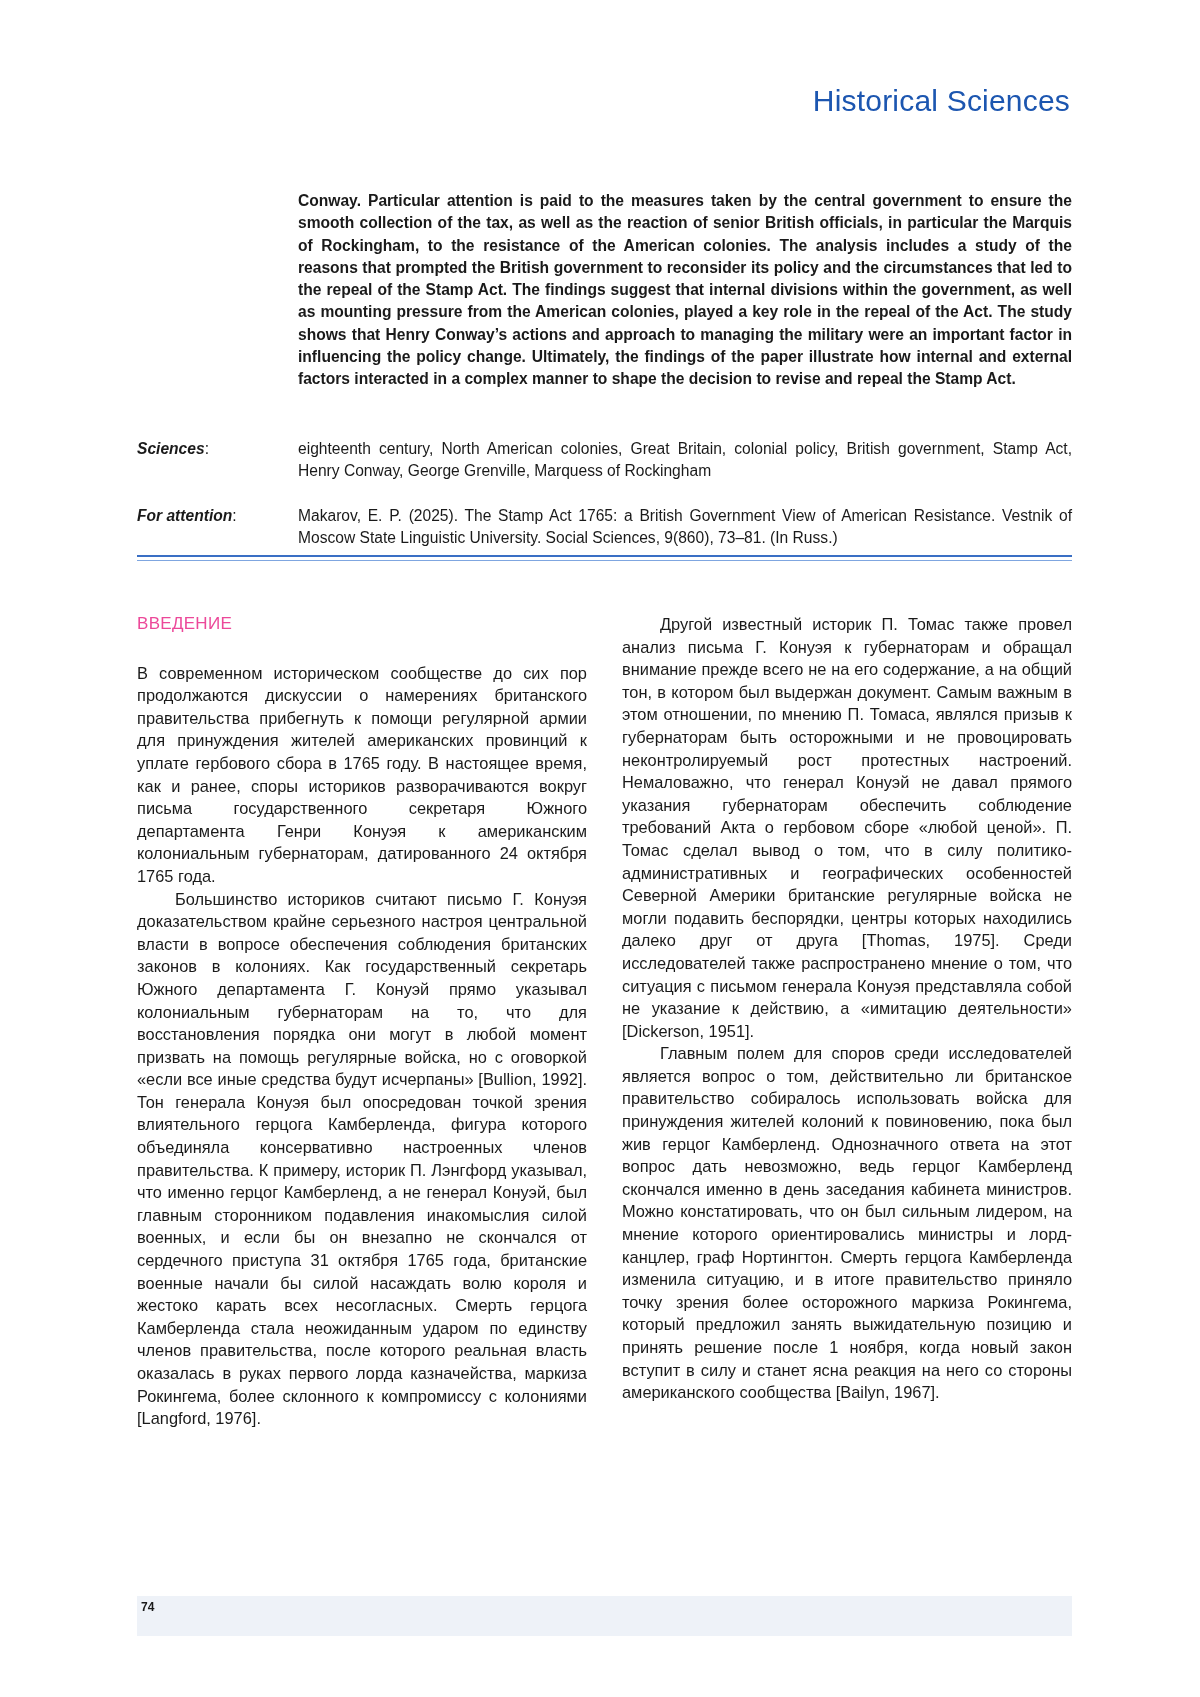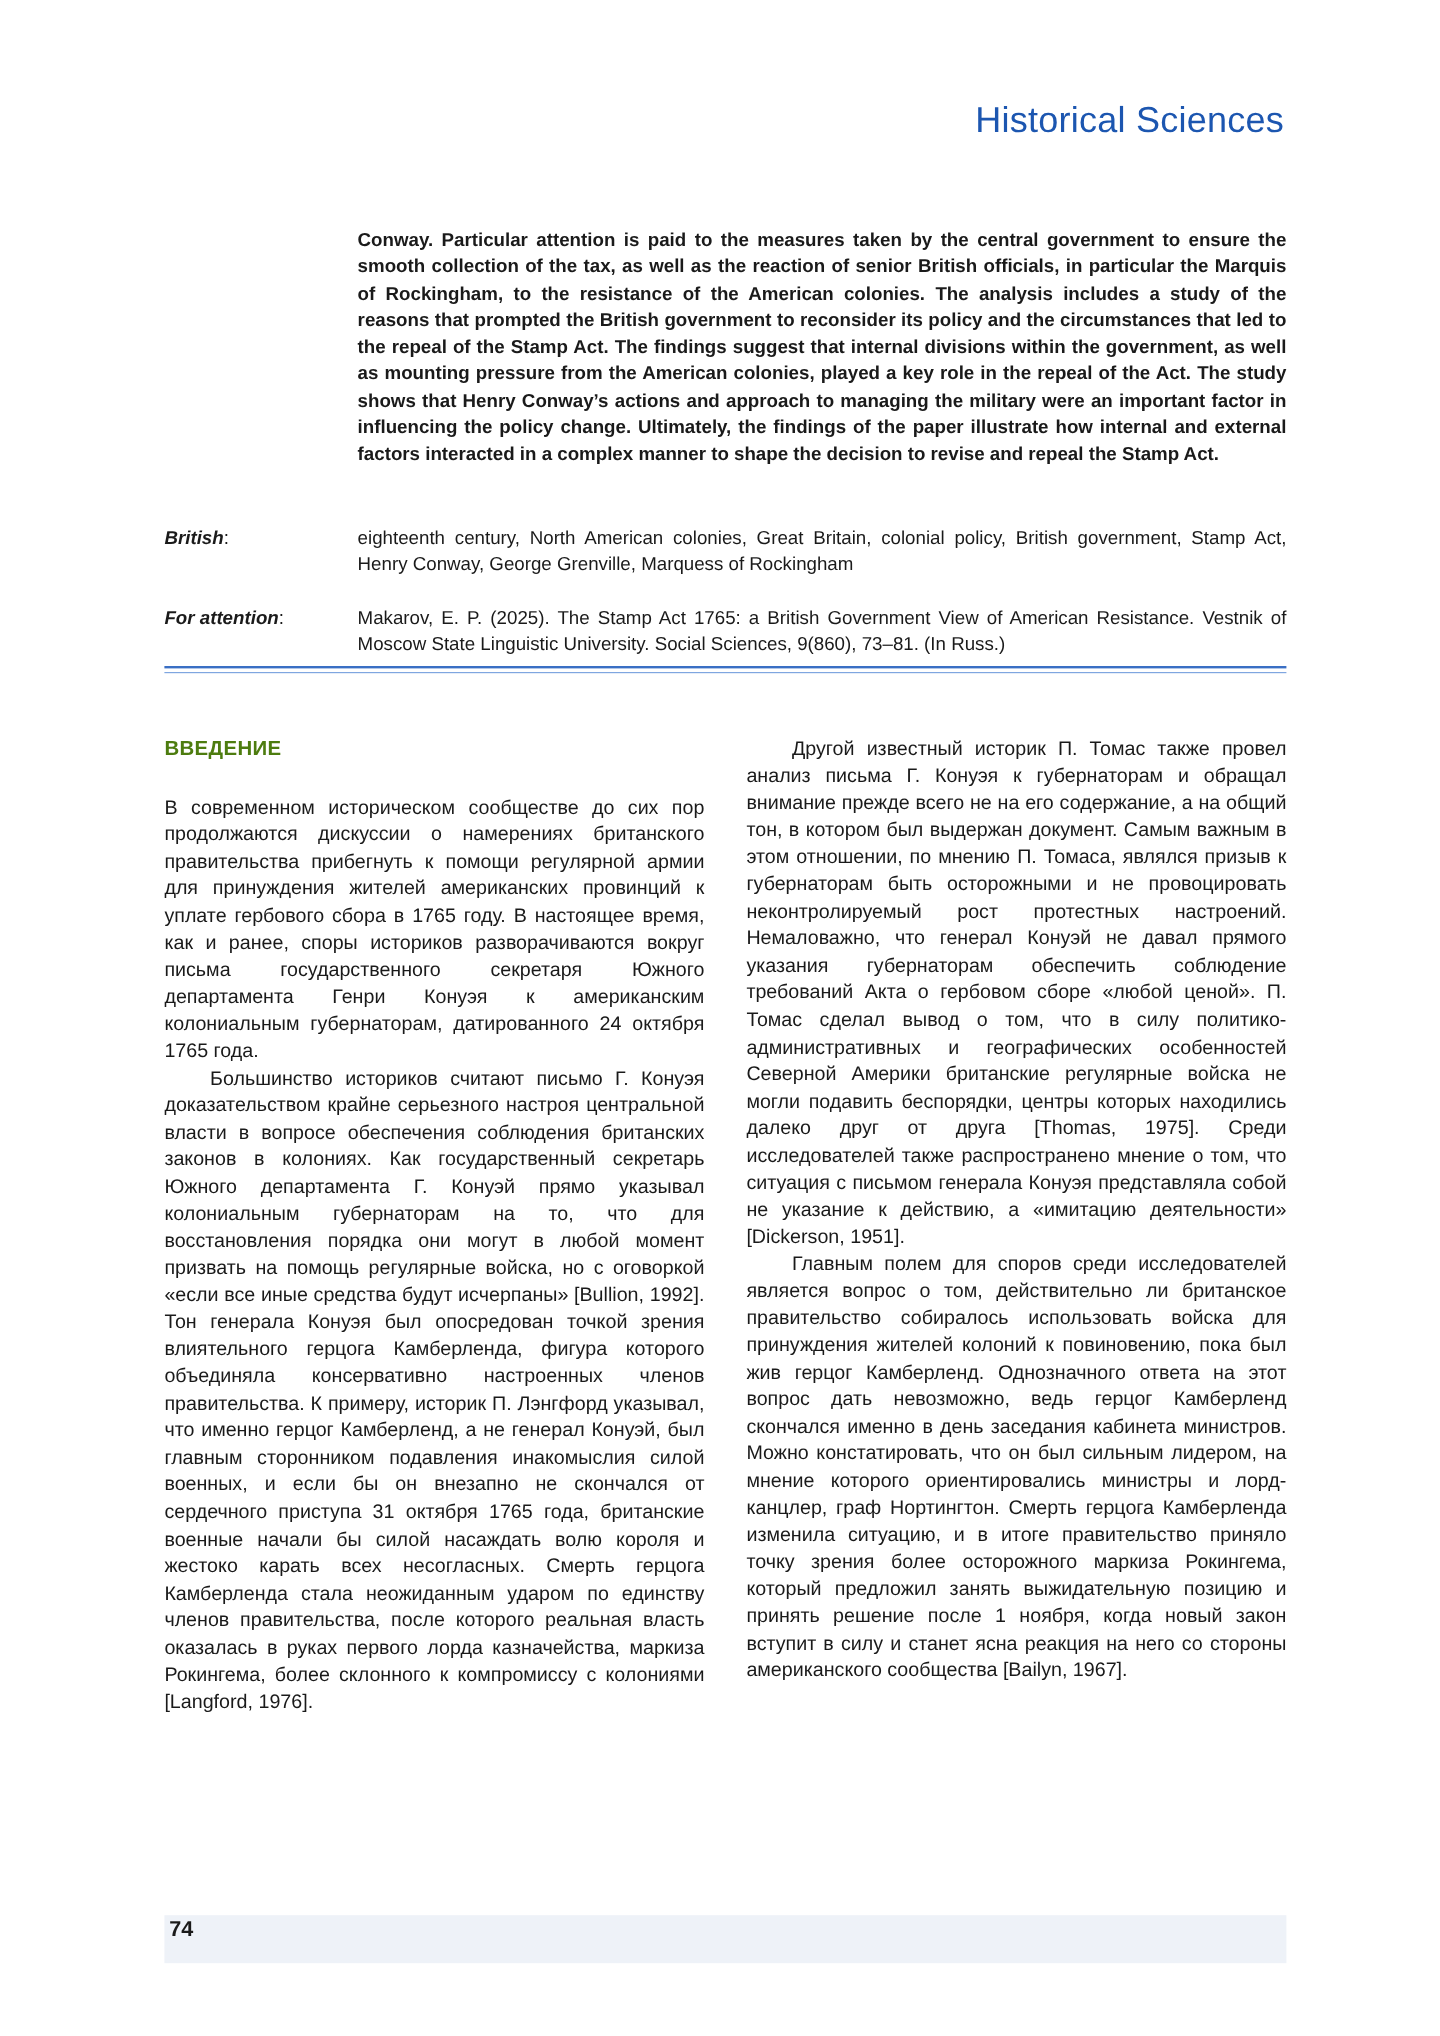--- a/index.html
+++ b/index.html
@@ -15,37 +15,37 @@
   .meta-value { position: absolute; left: 161px; top: 0; width: 774px; text-align: justify; }
   .keywords { top: 438px; }
   .citation { top: 505px; }
   .rule { position: absolute; left: 137px; width: 935px; height: 2px; background: #3a6fc4; }
   .rule1 { top: 555px; }
   .rule2 { top: 560px; height: 1px; background: #7fa6e0; }
   .col { position: absolute; top: 613px; width: 450px; font-size: 16.4px; line-height: 22.6px;
          text-align: justify; }
   .col-left { left: 137px; }
   .col-right { left: 622px; }
-  .intro-heading { color: #4d7c0f; font-weight: bold; font-size: 17px; margin: 0 0 26px 0; letter-spacing: 0.3px; }
+  .intro-heading { color: #ec4899; font-weight: normal; font-size: 17px; margin: 0 0 26px 0; letter-spacing: 0.3px; }
   .para { margin: 0; }
   .para.indent { text-indent: 38px; }
   .footer { position: absolute; left: 137px; top: 1596px; width: 935px; height: 40px;
-         background: #eef2f8; font-size: 18px; line-height: 22px; }
+         background: #eef2f8; font-size: 12px; line-height: 22px; }
   .footer .page-num { position: absolute; left: 4px; top: 0; font-weight: bold; }
   .footer .journal { position: absolute; right: 0; top: 0; font-style: italic; font-weight: bold; }
 </style>
 </head>
 <body>
 
 <div class="section-header">Historical Sciences</div>
 
 <div class="abstract">Conway. Particular attention is paid to the measures taken by the central government to ensure the smooth collection of the tax, as well as the reaction of senior British officials, in particular the Marquis of Rockingham, to the resistance of the American colonies. The analysis includes a study of the reasons that prompted the British government to reconsider its policy and the circumstances that led to the repeal of the Stamp Act. The findings suggest that internal divisions within the government, as well as mounting pressure from the American colonies, played a key role in the repeal of the Act. The study shows that Henry Conway’s actions and approach to managing the military were an important factor in influencing the policy change. Ultimately, the findings of the paper illustrate how internal and external factors interacted in a complex manner to shape the decision to revise and repeal the Stamp Act.</div>
 
 <div class="meta-row keywords">
-  <span class="meta-label"><span>British</span><span style="font-weight:normal;font-style:normal;">:</span></span>
+  <span class="meta-label"><span>Sciences</span><span style="font-weight:normal;font-style:normal;">:</span></span>
   <div class="meta-value">eighteenth century, North American colonies, Great Britain, colonial policy, British government, Stamp Act, Henry Conway, George Grenville, Marquess of Rockingham</div>
 </div>
 
 <div class="meta-row citation">
   <span class="meta-label"><span>For attention</span><span style="font-weight:normal;font-style:normal;">:</span></span>
   <div class="meta-value">Makarov, E. P. (2025). The Stamp Act 1765: a British Government View of American Resistance. Vestnik of Moscow State Linguistic University. Social Sciences, 9(860), 73–81. (In Russ.)</div>
 </div>
 
 <div class="rule rule1"></div>
 <div class="rule rule2"></div>

